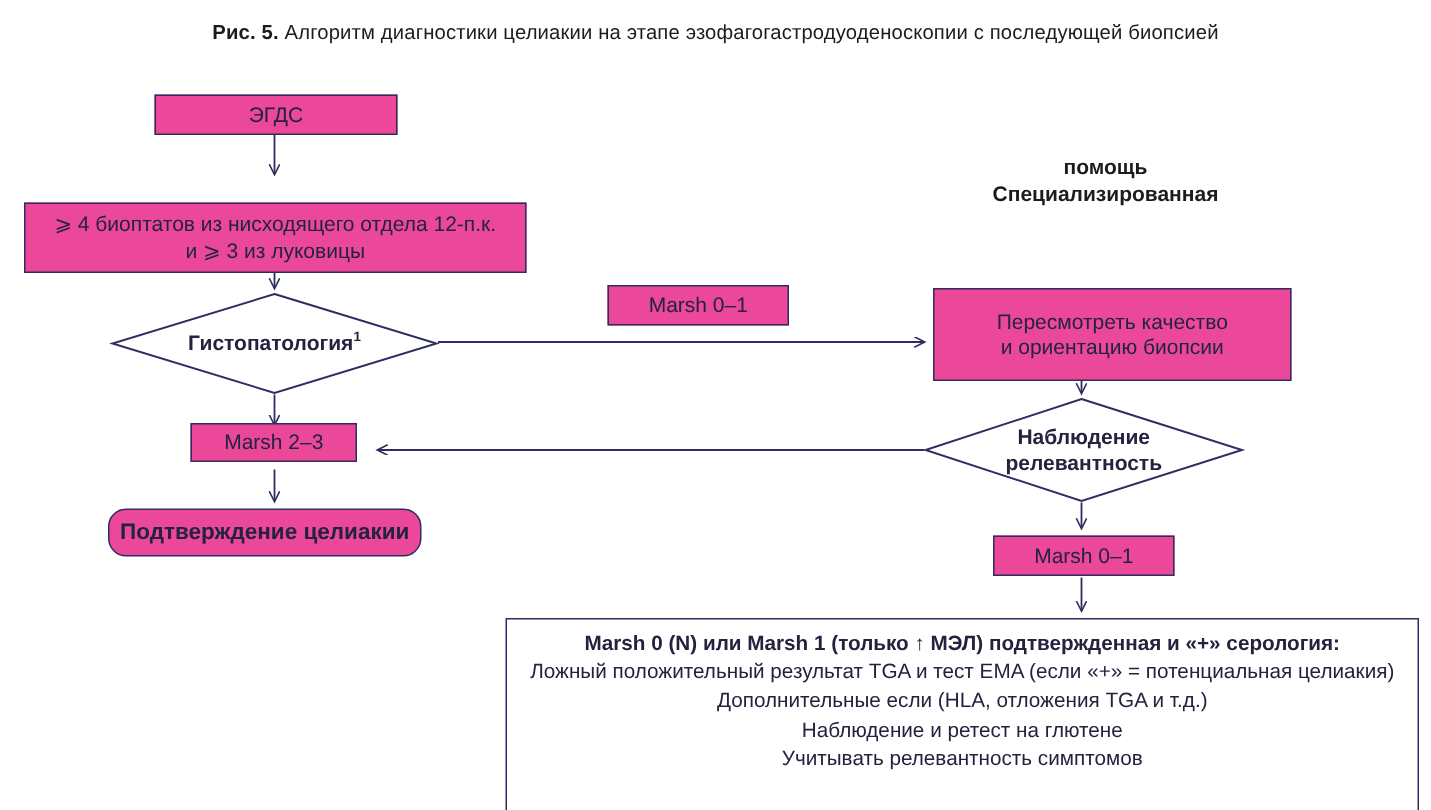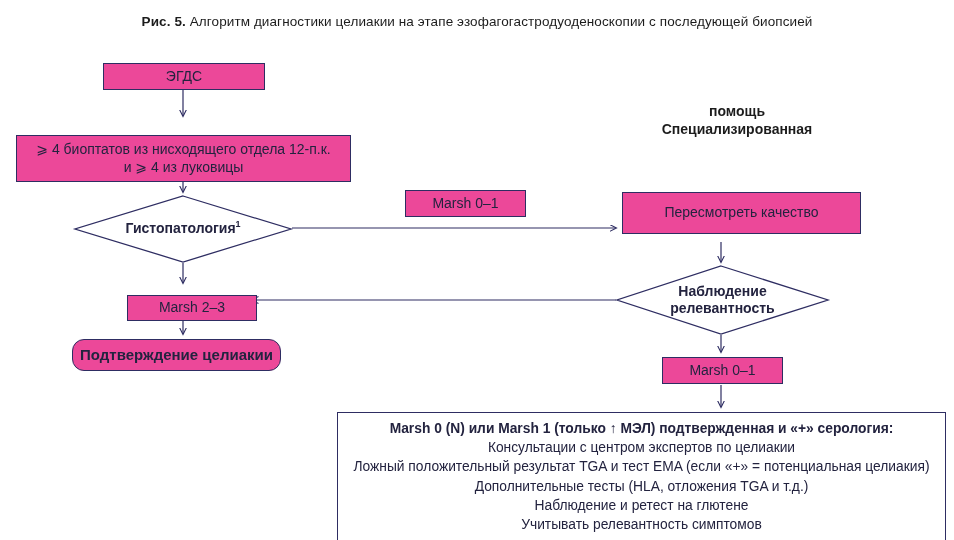--- a/index.html
+++ b/index.html
@@ -105,56 +105,56 @@
     <div>помощь</div>
     <div>Специализированная</div>
   </div>
 
   <div class="node" style="left:103px;top:63px;width:162px;height:27px;">
     <div>ЭГДС</div>
   </div>
 
   <div class="node" style="left:16px;top:123px;width:335px;height:47px;margin-top:12px;">
     <div>⩾ 4 биоптатов из нисходящего отдела 12-п.к.</div>
-    <div>и ⩾ 4 из луковицы</div>
+    <div>и ⩾ 3 из луковицы</div>
   </div>
 
   <div class="diamond-label" style="left:75px;top:196px;width:216px;height:66px;">
     <div>
       <span>Гистопатология</span><sup>1</sup>
     </div>
   </div>
 
   <div class="node" style="left:405px;top:190px;width:121px;height:27px;">
     <div>Marsh 0–1</div>
   </div>
 
-  <div class="node" style="left:622px;top:192px;width:239px;height:42px;">
+  <div class="node" style="left:622px;top:192px;width:239px;height:62px;">
     <div>Пересмотреть качество</div>
+    <div>и ориентацию биопсии</div>
   </div>
 
   <div class="diamond-label" style="left:617px;top:266px;width:211px;height:68px;">
     <div>Наблюдение</div>
     <div>релевантность</div>
   </div>
 
-  <div class="node" style="left:127px;top:295px;width:130px;height:26px;">
+  <div class="node" style="left:127px;top:282px;width:111px;height:26px;">
     <div>Marsh 2–3</div>
   </div>
 
   <div class="node bold" style="left:72px;top:339px;width:209px;height:32px;font-size:15px;border-radius:12px;">
     <div>Подтверждение целиакии</div>
   </div>
 
   <div class="node" style="left:662px;top:357px;width:121px;height:27px;">
     <div>Marsh 0–1</div>
   </div>
 
   <div class="outcome" style="left:337px;top:412px;width:609px;height:149px;">
     <div class="heading">Marsh 0 (N) или Marsh 1 (только ↑ МЭЛ) подтвержденная и «+» серология:</div>
-    <div>Консультации с центром экспертов по целиакии</div>
     <div>Ложный положительный результат TGA и тест EMA (если «+» = потенциальная целиакия)</div>
-    <div>Дополнительные тесты (HLA, отложения TGA и т.д.)</div>
+    <div>Дополнительные если (HLA, отложения TGA и т.д.)</div>
     <div>Наблюдение и ретест на глютене</div>
     <div>Учитывать релевантность симптомов</div>
   </div>
 
 </div>
 
 </body></html>

